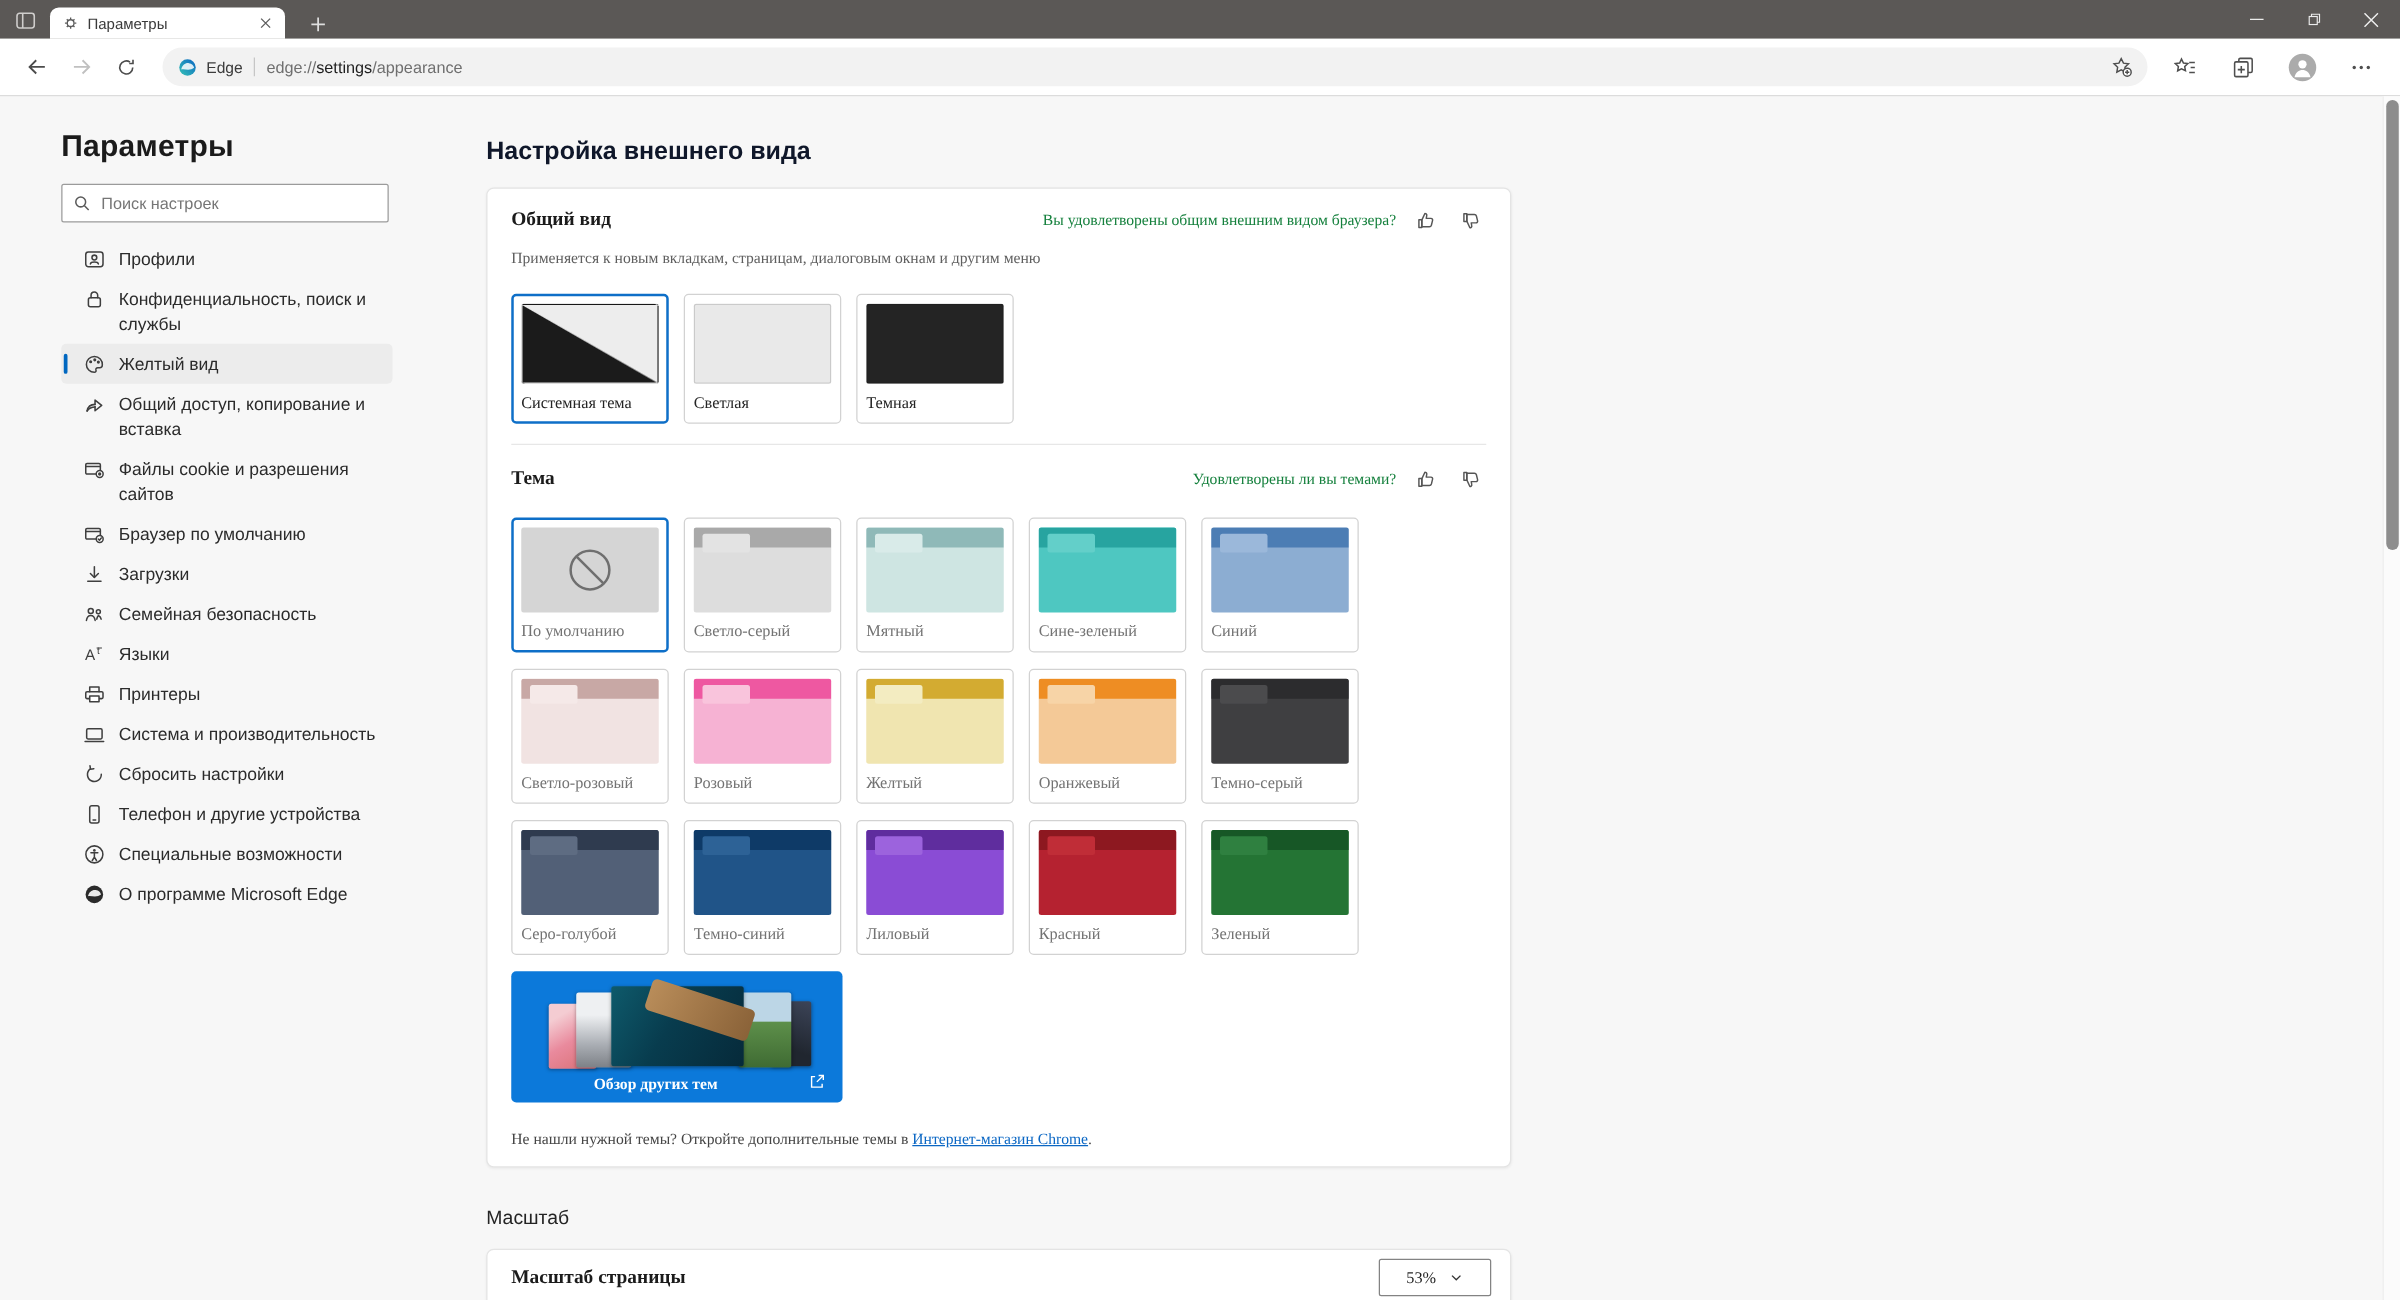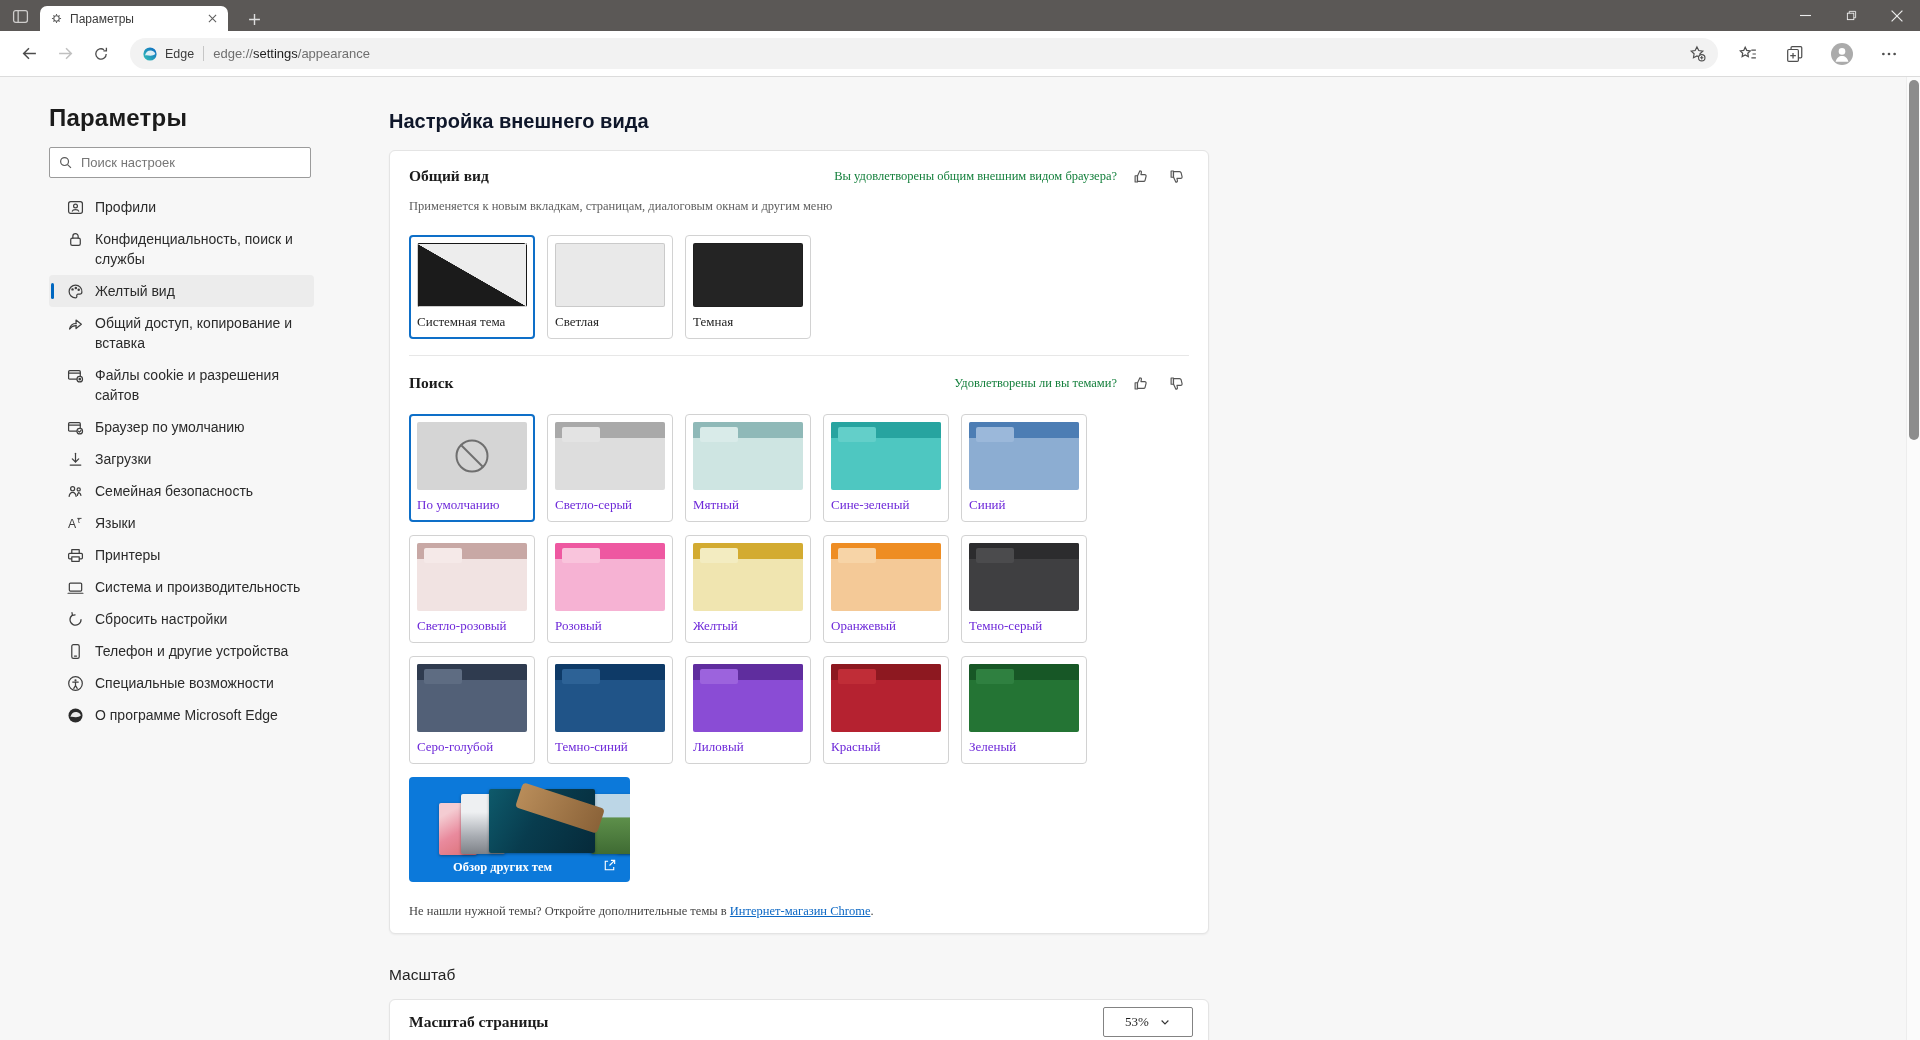--- a/index.html
+++ b/index.html
@@ -65,23 +65,23 @@
 
   .divider { margin-top:16px; border-top:1px solid #e7e7e7; }
   .theme-header { margin-top:15px; }
   .theme-grid { margin-top:19px; display:grid; grid-template-columns:repeat(5,126px); column-gap:12px; row-gap:13px; }
   .theme-card { width:126px; height:108px; border:1px solid #d2d2d2; border-radius:4px; background:#fff; padding:7px; }
   .theme-card.selected { border:2px solid #0e6fc8; padding:6px; }
   .theme-thumb { position:relative; width:110px; height:68px; border-radius:2px; overflow:hidden; }
   .theme-thumb.default { display:flex; align-items:center; justify-content:center; }
   .t-bar { position:absolute; left:0; top:0; width:100%; height:16px; }
   .t-tab { position:absolute; left:7px; top:5px; width:38px; height:15px; border-radius:2px; }
-  .theme-label { margin-top:7px; font-size:13px; color:#6d28d9; white-space:nowrap; overflow:hidden; }
-
-  .banner { position:relative; margin-top:13px; width:221px; height:105px; border-radius:4px; background:#0c79da; overflow:hidden; }
+  .theme-label { margin-top:7px; font-size:13px; color:#737373; white-space:nowrap; overflow:hidden; }
+
+  .banner { position:relative; margin-top:13px; width:265px; height:105px; border-radius:4px; background:#0c79da; overflow:hidden; }
   .b-img { position:absolute; border-radius:2px; box-shadow:0 1px 3px rgba(0,0,0,.35); }
   .b1 { left:30px; top:26px; width:38px; height:52px; background:linear-gradient(150deg,#f4ccd2 20%,#e98a9d 55%,#d96f74 100%); z-index:1; }
   .b2 { left:52px; top:17px; width:44px; height:60px; background:linear-gradient(180deg,#eef0f2 30%,#a9adb3 70%,#7d8187 100%); z-index:2; }
   .b3 { left:80px; top:12px; width:106px; height:64px; background:linear-gradient(120deg,#0e5a6b 0%,#083c4e 45%,#062a3a 100%); z-index:3; }
   .b3::after { content:""; position:absolute; left:28px; top:6px; width:86px; height:26px; background:linear-gradient(100deg,#b98d5a,#8a6238); transform:rotate(18deg); border-radius:4px; }
   .b4 { left:182px; top:17px; width:42px; height:60px; background:linear-gradient(180deg,#bcd6e6 38%,#5d8f4a 40%,#3f6b33 100%); z-index:2; }
   .b5 { left:208px; top:24px; width:32px; height:52px; background:linear-gradient(200deg,#3c4458 0%,#20262f 70%); z-index:1; }
   .banner-caption { position:absolute; left:0; right:34px; bottom:7px; text-align:center; color:#fff; font-size:12.5px; font-weight:700; z-index:4; }
   .banner-ext { position:absolute; right:12px; bottom:8px; z-index:4; width:16px; height:16px; }
 
@@ -423,21 +423,21 @@
           </div>
           <div class="mode-card">
             <div class="mode-thumb" style="background: rgb(36, 36, 36);"></div>
             <div class="mode-label">Темная</div>
           </div>
         </div>
 
       <div class="divider"></div>
 
       <div class="sec-header theme-header">
-        <span class="sec-title">Поиск</span>
+        <span class="sec-title">Тема</span>
         <span class="sec-spacer"></span>
         <span class="feedback-text">Удовлетворены ли вы темами?</span>
         <span class="thumb-btn">
           <svg width="17" height="17" viewBox="0 0 16 16" fill="none" stroke="#565656" stroke-width="1.1" stroke-linejoin="round">
               <path d="M2 7.3h2.2v5.9H2z"></path>
               <path d="M4.2 12.6V7.6l2.3-5c.9 0 1.6.7 1.4 1.6L7.5 6.3h3.6c.8 0 1.4.7 1.2 1.5l-.9 3.7c-.2.7-.8 1.1-1.5 1.1z"></path>
             </svg>
         </span>
         <span class="thumb-btn">
           <svg width="17" height="17" viewBox="0 0 16 16" fill="none" stroke="#565656" stroke-width="1.1" stroke-linejoin="round" transform="scale(1,-1)">

